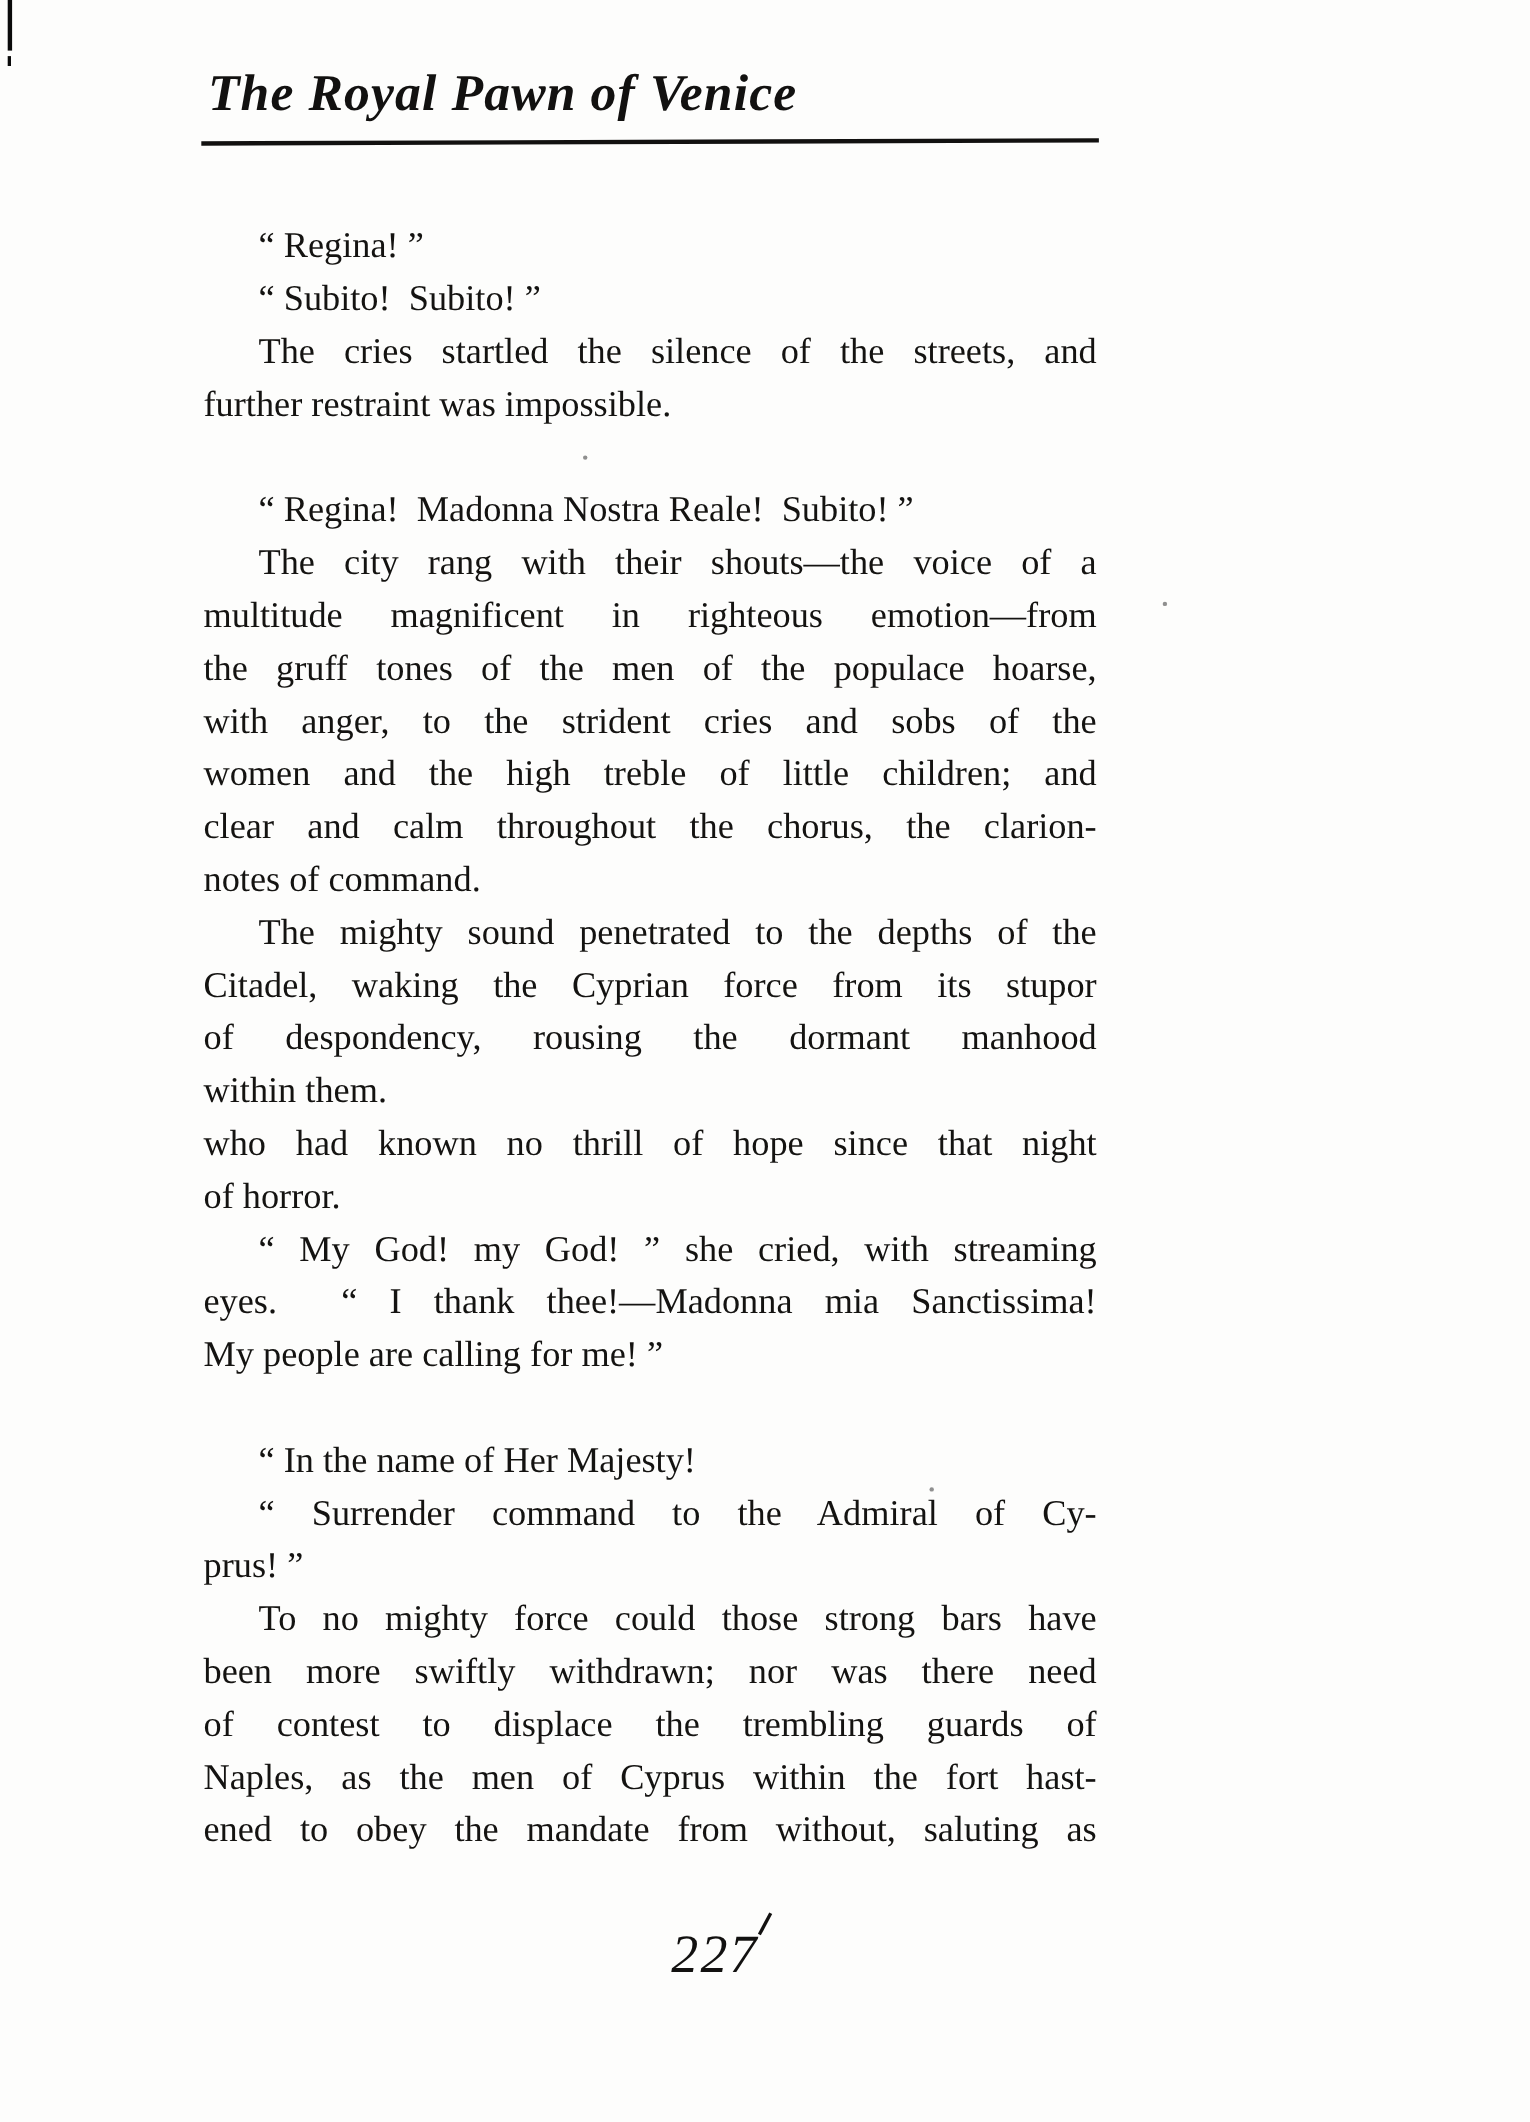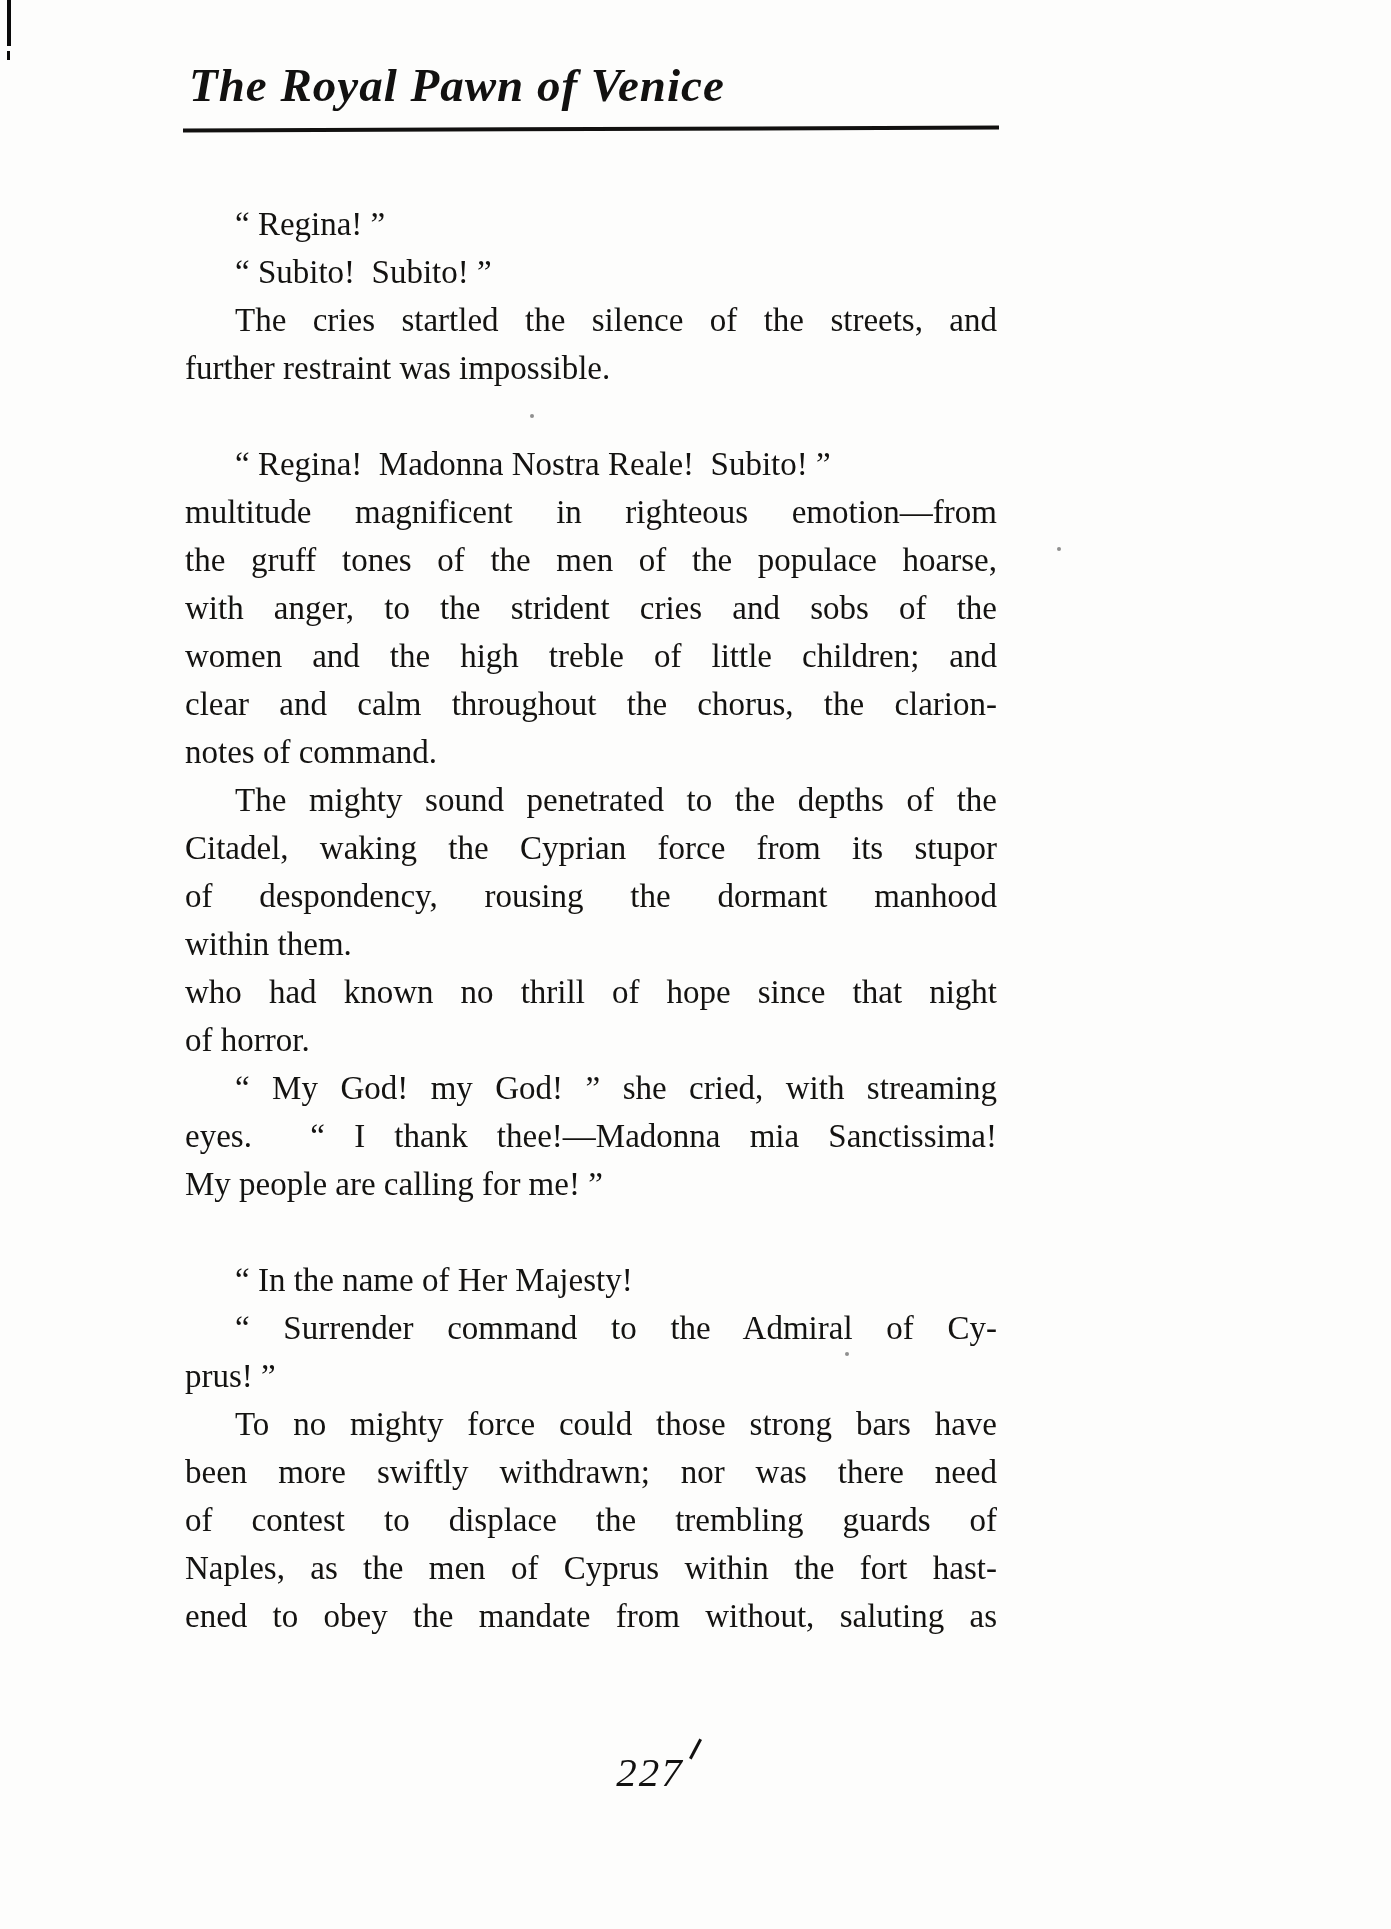--- a/index.html
+++ b/index.html
@@ -52,21 +52,21 @@
   .para.gap-before { margin-top: 48px; }
   .line { white-space: pre-wrap; min-height: 48px; }
   .line.indent { text-indent: 50px; }
   .line.justify { text-align: justify; text-align-last: justify; }
   .it { }
 
   
   .page-number {
     position: absolute; left: 0; top: 1748px; width: 1300px;
     text-align: center;
-    font-size: 41px; font-style: italic; color: #121110;
+    font-size: 49px; font-style: italic; color: #121110;
     letter-spacing: 2px;
   }
   .pn-accent {
     position: absolute; left: 694px; top: 1738px;
     width: 3px; height: 22px; background: #121110;
     transform: rotate(28deg);
   }
 </style>
 </head>
 <body>
@@ -90,20 +90,21 @@
         <div class="line indent"><span class="it">“ Subito!  Subito! ”</span></div>
       </div>
       <div class="para">
         <div class="line indent justify"><span>The cries startled the silence of the streets, and</span></div>
         <div class="line"><span>further restraint was impossible.</span></div>
       </div>
       <div class="para gap-before">
         <div class="line indent"><span class="it">“ Regina!  Madonna Nostra Reale!  Subito! ”</span></div>
       </div>
       <div class="para">
+        <div class="line indent justify"><span>The city rang with their shouts—the voice of a</span></div>
         <div class="line justify"><span>multitude magnificent in righteous emotion—from</span></div>
         <div class="line justify"><span>the gruff tones of the men of the populace hoarse,</span></div>
         <div class="line justify"><span>with anger, to the strident cries and sobs of the</span></div>
         <div class="line justify"><span>women and the high treble of little children; and</span></div>
         <div class="line justify"><span>clear and calm throughout the chorus, the clarion-</span></div>
         <div class="line"><span>notes of command.</span></div>
       </div>
       <div class="para">
         <div class="line indent justify"><span>The mighty sound penetrated to the depths of the</span></div>
         <div class="line justify"><span>Citadel, waking the Cyprian force from its stupor</span></div>

